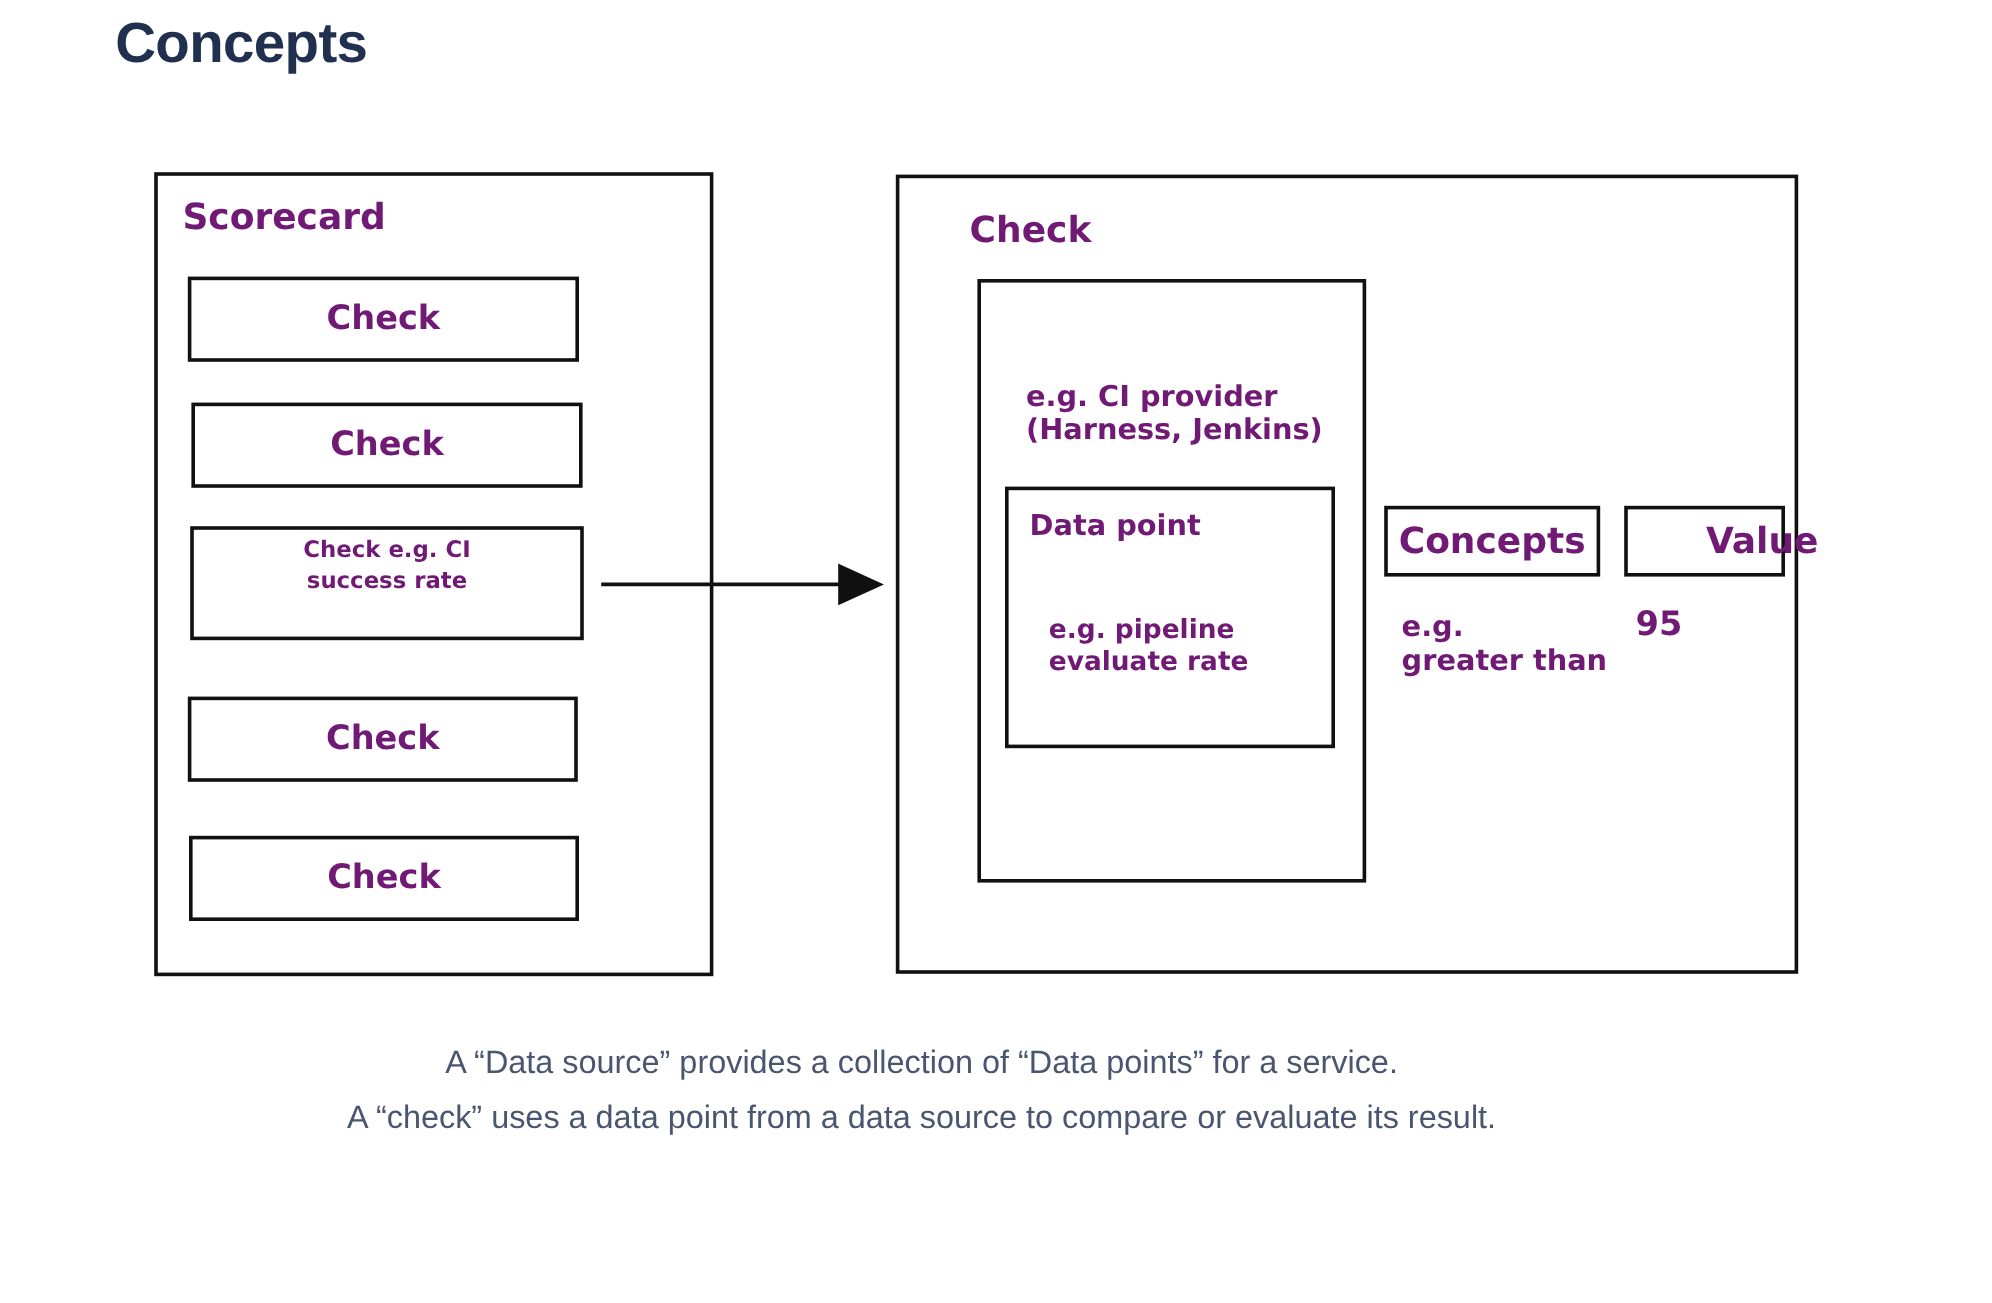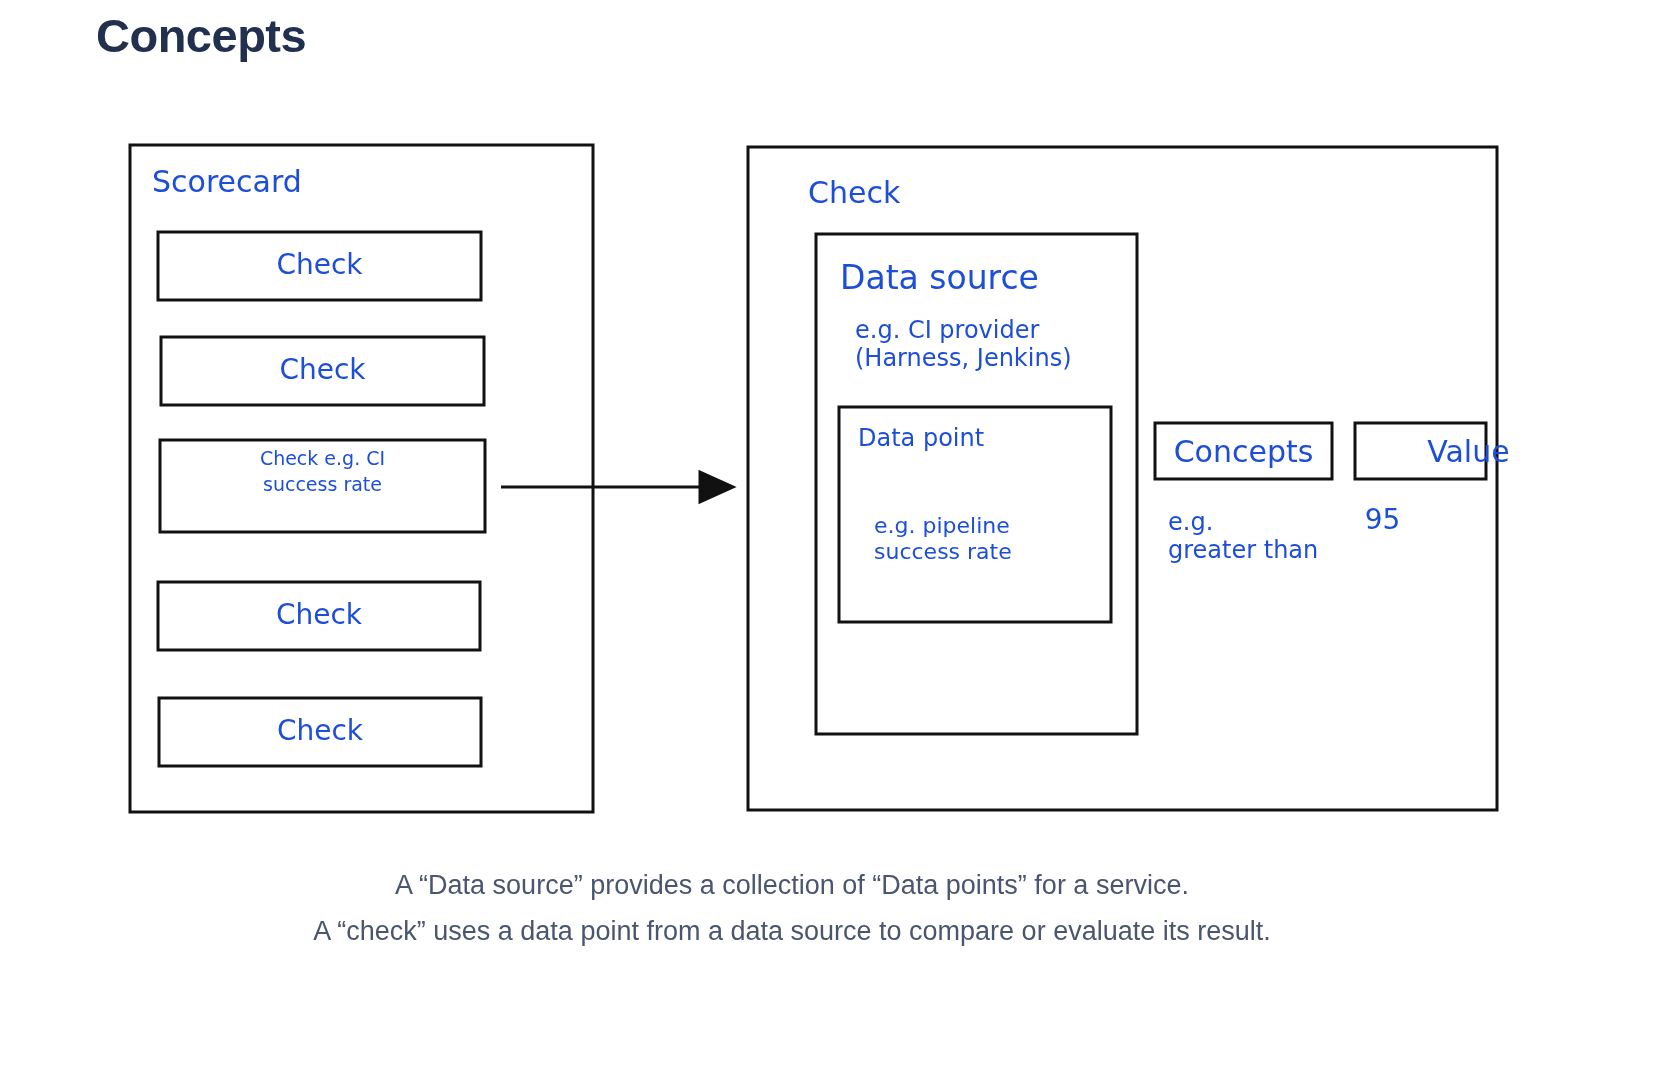--- a/index.html
+++ b/index.html
@@ -40,24 +40,24 @@
     height: 860px;
   }
   .diagram svg {
     display: block;
   }
 
   
   .hand {
     position: absolute;
     font-family: "DejaVu Sans", sans-serif;
-    color: #1d4ed8;
+    color: #701a75;
     line-height: 1.18;
     white-space: pre;
-    font-weight: 400;
+    font-weight: 700;
   }
 
   
   .title-scorecard {
     left: 152px;
     top: 164px;
     font-size: 30px;
   }
   .title-check-outer {
     left: 808px;
@@ -112,21 +112,20 @@
   .caption {
     position: absolute;
     left: 0;
     top: 862px;
     width: 1536px;
     text-align: center;
     color: #4a5570;
     font-family: "Liberation Sans", sans-serif;
     font-size: 27px;
     line-height: 46px;
-    padding-left: 24px;
   }
   .caption-line {
     display: block;
   }
 </style>
 </head>
 <body>
 
 <div class="page-title">Concepts</div>
 
@@ -168,29 +167,28 @@
 
   <div class="hand check-label" style="left:160px; top:446px; width:325px; font-size:19px; line-height:1.35;">Check e.g. CI
 success rate</div>
 
   <div class="hand check-label" style="left:158px; top:598px; width:322px;">Check</div>
 
   <div class="hand check-label" style="left:159px; top:714px; width:322px;">Check</div>
 
   <div class="hand title-check-outer">Check</div>
 
-  <div class="hand title-datasource">Data source</div>
 
   <div class="hand note note-ds">e.g. CI provider
 (Harness, Jenkins)</div>
 
   <div class="hand title-datapoint">Data point</div>
 
   <div class="hand note note-dp">e.g. pipeline
-success rate</div>
+evaluate rate</div>
 
   <div class="hand op-label" style="left:1155px; top:434px; width:177px;">Concepts</div>
 
   <div class="hand note note-op">e.g.
 greater than</div>
 
   <div class="hand op-label" style="left:1355px; top:434px; width:131px;margin-left:48px;">Value</div>
 
   <div class="hand value-number" style="left:1317px; top:503px; width:131px;">95</div>
 

